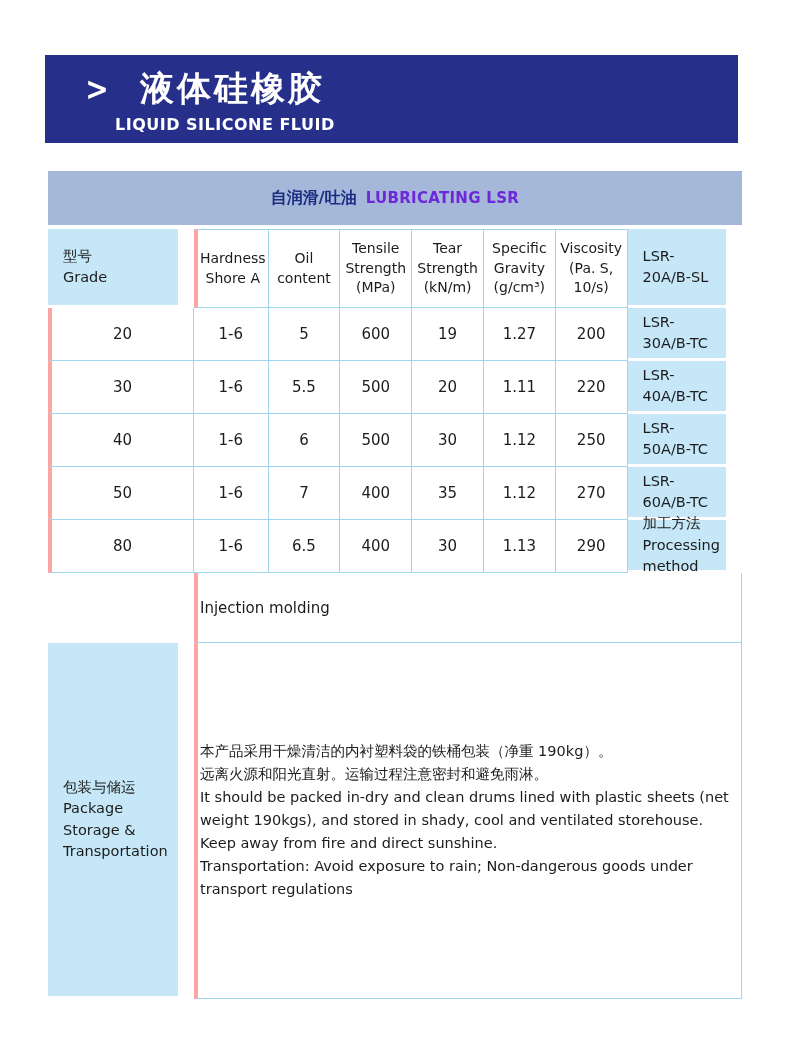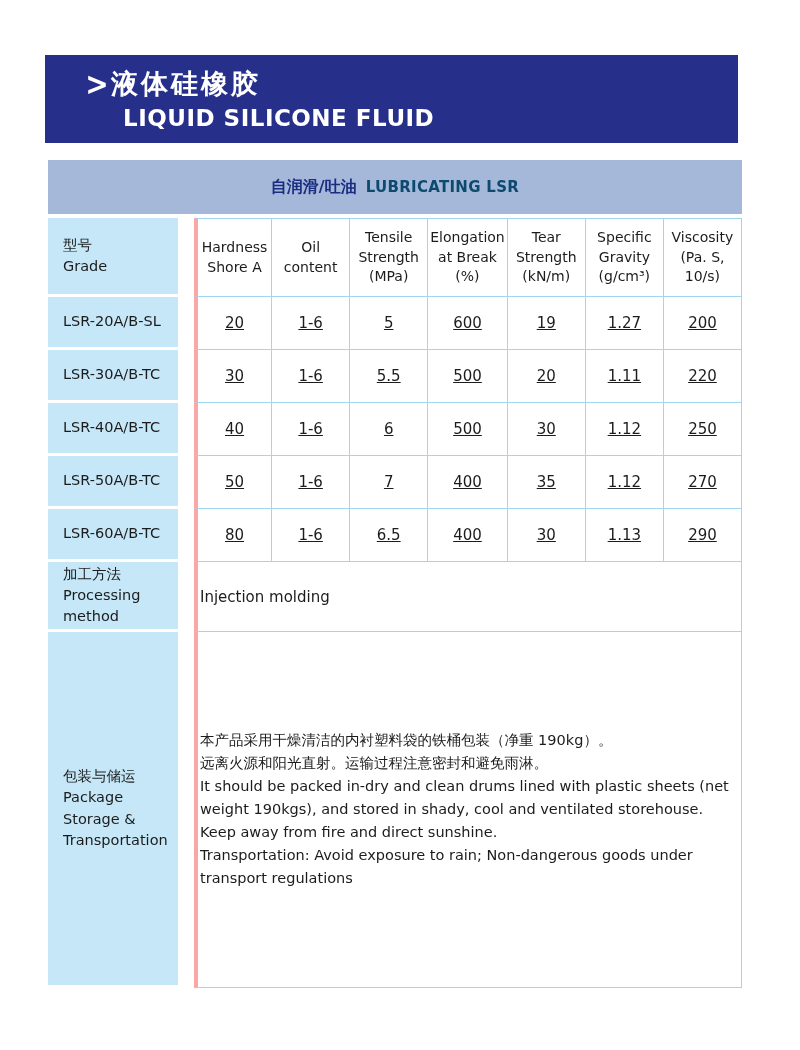--- a/index.html
+++ b/index.html
@@ -20,39 +20,39 @@
     color: #ffffff;
     padding: 11px 0 0 38px;
   }
   .banner-row { display: flex; align-items: center; }
   .chevron {
     font-size: 28px; font-weight: bold;
     width: 28px; text-align: center;
     transform: scaleY(1.15);
   }
   .title-zh {
-    font-size: 27px; font-weight: bold;
-    letter-spacing: 3px; margin-left: 0;
+    font-size: 34px; font-weight: bold;
+    letter-spacing: 3px; margin-left: 29px;
   }
   .title-en {
-    font-size: 23px; font-weight: bold;
-    margin-left: 40px; margin-top: 3px;
+    font-size: 16px; font-weight: bold;
+    margin-left: 32px; margin-top: 3px;
     letter-spacing: 0.5px;
   }
 
   
-  .table-wrap { position: absolute; left: 48px; top: 160px; width: 694px; }
+  .table-wrap { position: absolute; left: 48px; top: 171px; width: 694px; }
 
   .table-title-bar {
     height: 54px; background: #a6b8da;
     display: flex; align-items: center; justify-content: center;
     gap: 9px; margin-bottom: 4px;
   }
   .tt-zh { font-size: 16px; font-weight: bold; color: #1b2d80; }
-  .tt-en { font-size: 15px; font-weight: bold; color: #0c4a6e; letter-spacing: 0.3px; }
+  .tt-en { font-size: 15px; font-weight: bold; color: #6d28d9; letter-spacing: 0.3px; }
 
   .grid {
     display: grid;
     grid-template-columns: 146px repeat(7, 1fr);
     grid-template-rows: 79px repeat(5, 53px) 70px 356px;
   }
 
   
   .lbl {
     background: #c5e7f8;
@@ -74,21 +74,20 @@
   .bt { border-top: 1px solid #a0d7f0; }
 
   .hc {
     display: flex; align-items: center; justify-content: center;
     text-align: center; font-size: 14px; line-height: 1.4;
     white-space: pre-line; padding: 2px;
   }
   .dc {
     display: flex; align-items: center; justify-content: center;
     font-size: 15px;
-    text-decoration: underline;
   }
   .wc {
     grid-column: 2 / -1;
     display: flex; align-items: center;
     padding-left: 2px; padding-right: 12px;
     font-size: 15px;
   }
   .pkg-text {
     font-size: 14.5px; line-height: 1.58;
     white-space: pre-line;
@@ -115,23 +114,20 @@
   <div class="grid">
 
     <div class="lbl">型号
 Grade</div>
     <div class="hc bl bt">Hardness
 Shore A</div>
     <div class="hc bt">Oil content</div>
     <div class="hc bt">Tensile
 Strength
 (MPa)</div>
-    <div class="hc bt">Elongation
-at Break
-(%)</div>
     <div class="hc bt">Tear
 Strength
 (kN/m)</div>
     <div class="hc bt">Specific
 Gravity
 (g/cm³)</div>
     <div class="hc bt">Viscosity
 (Pa. S, 10/s)</div>
 
     <div class="lbl">LSR-20A/B-SL</div>

